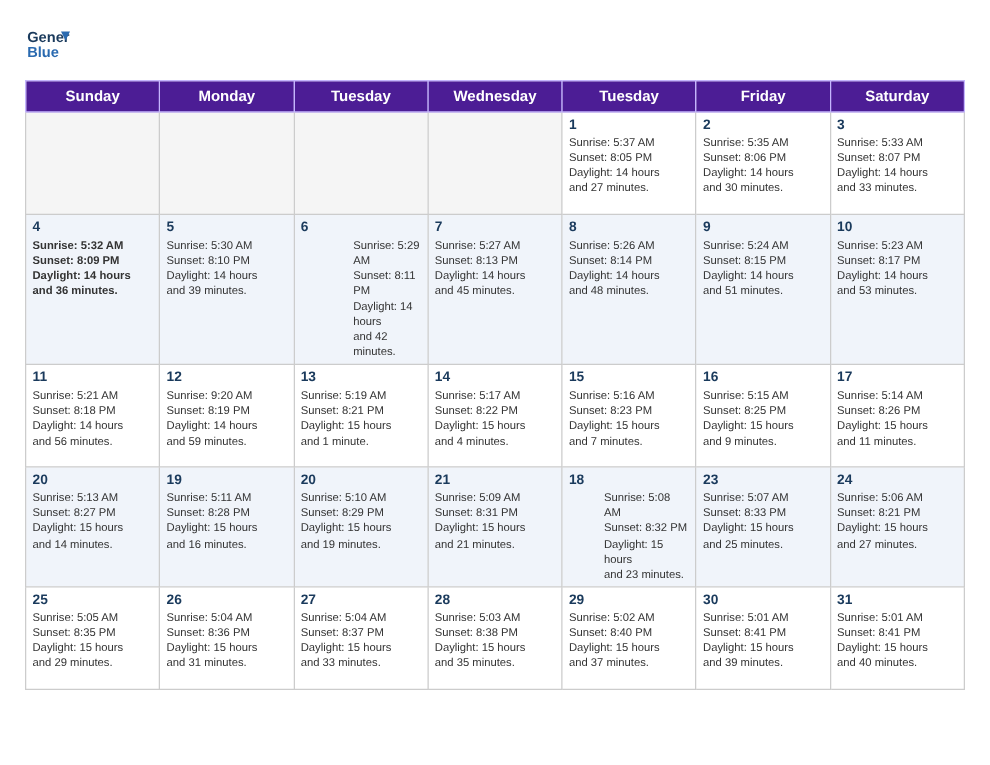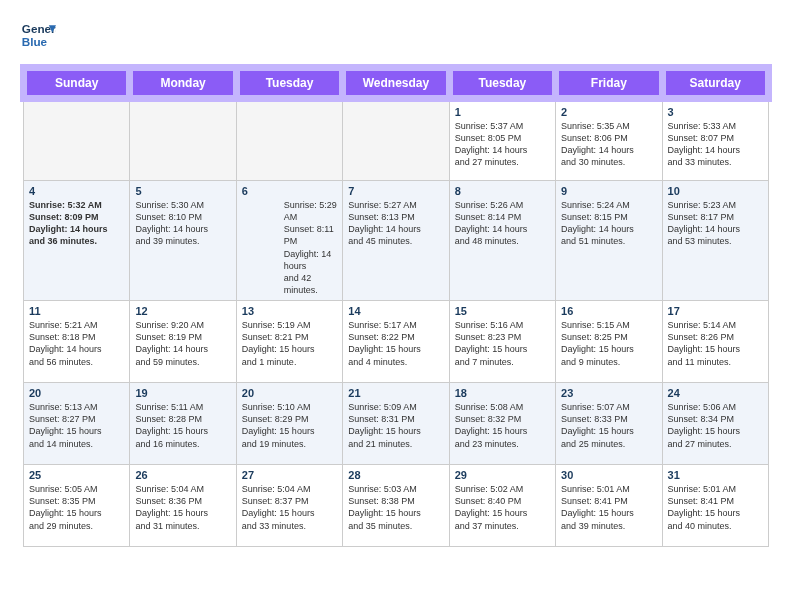--- a/index.html
+++ b/index.html
@@ -42,27 +42,27 @@
     .location {
       font-size: 14px;
       color: #333;
     }
     table {
       width: 100%;
       border-collapse: collapse;
       table-layout: fixed;
     }
     .day-header {
-      background: #8b5cf6;
+      background: #4c1d95;
       color: #fff;
       text-align: center;
       font-size: 12px;
       font-weight: bold;
       padding: 5px 2px;
-      border: 7px solid #c4b5fd;
+      border: 1px solid #c4b5fd;
     }
     .cal-cell {
       border: 1px solid #ccc;
       vertical-align: top;
       padding: 4px 5px;
       font-size: 9.5px;
       color: #333;
       height: 82px;
       background: #fff;
     }
@@ -269,36 +269,36 @@
           </td>
           <td class="cal-cell alt-row">
             <div class="day-num">21</div>
             <div class="cell-text" style="white-space: pre-line;">Sunrise: 5:09 AM
 Sunset: 8:31 PM
 Daylight: 15 hours
 and 21 minutes.</div>
           </td>
           <td class="cal-cell alt-row">
             <div class="day-num">18</div>
-            <div class="cell-text" style="white-space: pre-line;">Sunrise: 5:08 AM
+            <div class="cell-text" style="white-space: pre-line; margin-left: 28px;">Sunrise: 5:08 AM
 Sunset: 8:32 PM
 Daylight: 15 hours
 and 23 minutes.</div>
           </td>
           <td class="cal-cell alt-row">
             <div class="day-num">23</div>
             <div class="cell-text" style="white-space: pre-line;">Sunrise: 5:07 AM
 Sunset: 8:33 PM
 Daylight: 15 hours
 and 25 minutes.</div>
           </td>
           <td class="cal-cell alt-row">
             <div class="day-num">24</div>
             <div class="cell-text" style="white-space: pre-line;">Sunrise: 5:06 AM
-Sunset: 8:34 PM
+Sunset: 8:21 PM
 Daylight: 15 hours
 and 27 minutes.</div>
           </td>
         </tr>
         <tr>
           <td class="cal-cell">
             <div class="day-num">25</div>
             <div class="cell-text" style="white-space: pre-line;">Sunrise: 5:05 AM
 Sunset: 8:35 PM
 Daylight: 15 hours

